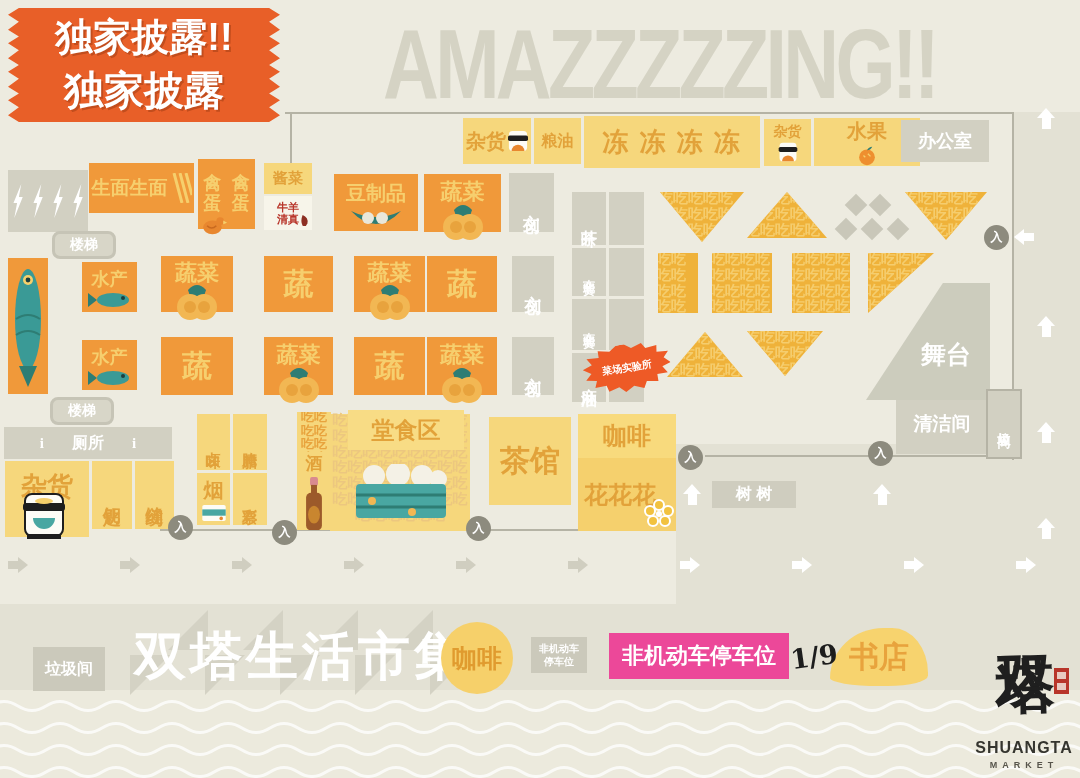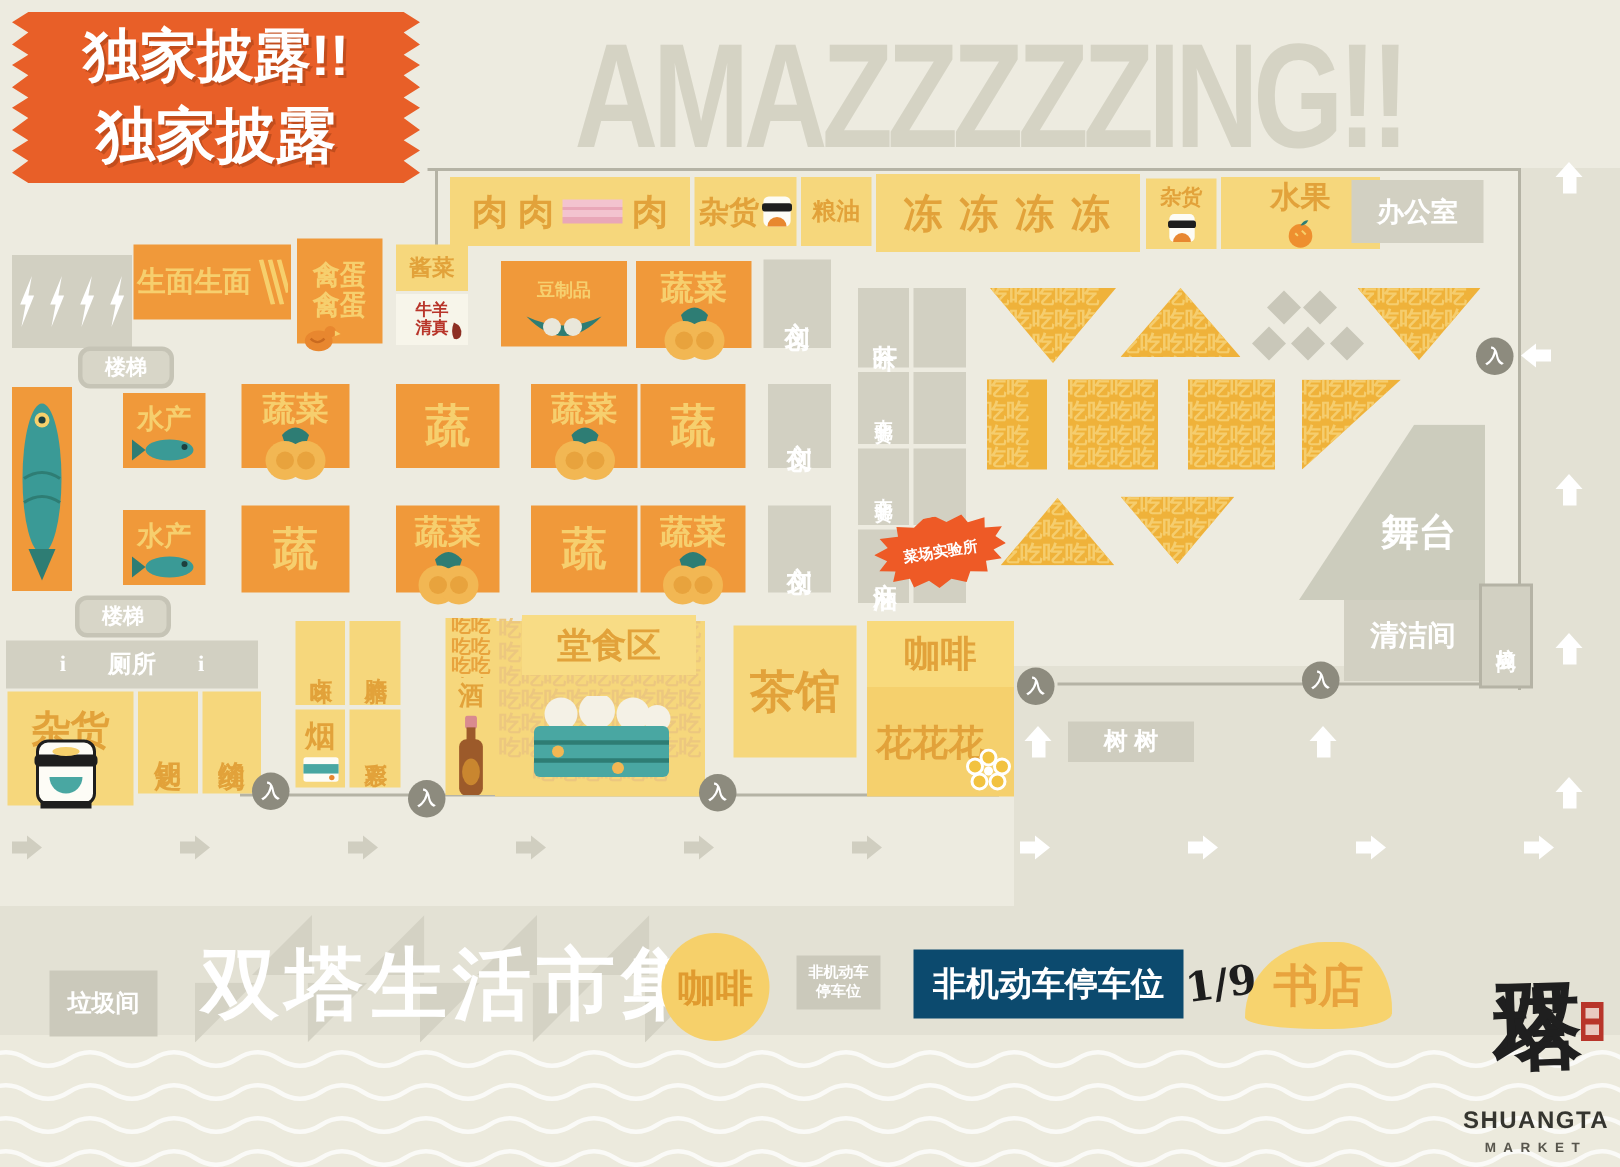--- a/index.html
+++ b/index.html
@@ -68,25 +68,20 @@
   <div class="wall" style="left:705px;top:455px;width:309px;height:2px;"></div>
 
   <div class="b" style="left:288px;top:14px;width:792px;height:100px;justify-content:center;">
     <span style="font-size:84px;font-weight:900;color:#d5d3c4;letter-spacing:-4px;transform:scale(0.92,1.18);transform-origin:left center;white-space:nowrap;">AMAZZZZZING!!</span>
   </div>
   <div class="badge">
     <div style="font-size:38px;">独家披露!!</div>
     <div style="font-size:40px;">独家披露</div>
   </div>
 
-  <div class="b yl" style="left:300px;top:118px;width:160px;height:46px;font-size:24px;gap:6px;">
-    <span>肉 肉</span>
-    <span style="width:40px;height:16px;background:linear-gradient(#f3c3cf 30%,#e9a7b8 30% 45%,#f3c3cf 45% 72%,#e9a7b8 72%);"></span>
-    <span>肉</span>
-  </div>
   <div class="b yl" style="left:463px;top:118px;width:68px;height:46px;font-size:20px;gap:2px;">
     <span>杂货</span>
     <svg width="20" height="24" viewBox="0 0 22 26">
         <rect x="1" y="2" width="20" height="22" rx="4" fill="#fdfcf6"></rect>
         <rect x="0" y="7" width="22" height="6" rx="2" fill="#1e1e1e"></rect>
         <path d="M4 24 a7 7 0 0 1 14 0 Z" fill="#e8872f"></path>
       </svg>
   </div>
   <div class="b yl" style="left:534px;top:118px;width:47px;height:46px;font-size:16px;">
     <span>粮油</span>
@@ -119,41 +114,41 @@
     <span class="bolt"></span>
     <span class="bolt"></span>
     <span class="bolt"></span>
   </div>
   <div class="b or" style="left:89px;top:163px;width:105px;height:50px;font-size:19px;">
     <span>生面生面</span>
     <svg width="22" height="30" viewBox="0 0 22 30" style="margin-left:2px;">
         <path d="M4 0 L12 30 M10 0 L18 30 M16 0 L22 22" stroke="#f6cf6c" stroke-width="3" fill="none"></path>
       </svg>
   </div>
-  <div class="b or" style="left:198px;top:159px;width:57px;height:70px;font-size:18px;flex-direction:column;line-height:1.1;">
+  <div class="b or" style="left:198px;top:159px;width:57px;height:70px;font-size:18px;flex-direction:row;line-height:1.1;">
     <span>禽蛋</span>
     <span>禽蛋</span>
     <svg width="28" height="20" viewBox="0 0 34 26" style="position:absolute;left:2px;bottom:-6px;">
         <ellipse cx="15" cy="16" rx="12" ry="9" fill="#e8872f"></ellipse>
         <circle cx="25" cy="8" r="5" fill="#e8872f"></circle>
         <path d="M29 7 L34 10 29 12z" fill="#f6d06c"></path>
         <path d="M8 14 q6 6 12 0" stroke="#c96a1f" stroke-width="2" fill="none"></path>
       </svg>
   </div>
   <div class="b yl" style="left:264px;top:163px;width:48px;height:31px;font-size:15px;">
     <span>酱菜</span>
   </div>
   <div class="b" style="left:264px;top:196px;width:48px;height:34px;background:#f7f5ea;color:#b8352a;font-size:11px;flex-direction:column;line-height:1.1;">
     <span>牛羊</span>
     <span>清真</span>
     <svg width="12" height="16" viewBox="0 0 20 24" style="position:absolute;right:1px;bottom:1px;">
         <path d="M6 2 Q16 6 14 16 Q12 22 6 20 Q2 12 6 2" fill="#8d2f23"></path>
       </svg>
   </div>
-  <div class="b or" style="left:334px;top:174px;width:84px;height:57px;font-size:12px;align-items:center;">
+  <div class="b or" style="left:334px;top:174px;width:84px;height:57px;font-size:20px;align-items:center;">
     <span style="margin-top:-18px;">豆制品</span>
     <svg width="54" height="26" viewBox="0 0 54 26" style="position:absolute;bottom:0;">
         <path d="M2 6 Q27 32 52 6 Q27 18 2 6 Z" fill="#2e7d74"></path>
         <circle cx="19" cy="13" r="6" fill="#e9e7da"></circle>
         <circle cx="33" cy="13" r="6" fill="#e9e7da"></circle>
       </svg>
   </div>
   <div class="b or" style="left:424px;top:174px;width:77px;height:58px;font-size:22px;">
     <span style="margin-top:-22px;">蔬菜</span>
     <svg width="46" height="42" viewBox="0 0 46 42" style="position:absolute;bottom:-10px;">
@@ -474,21 +469,21 @@
   <div class="b" style="left:112px;top:622px;width:380px;height:70px;z-index:4;">
     <span style="font-size:52px;font-weight:900;color:#fff;letter-spacing:4px;white-space:nowrap;">双塔生活市集</span>
   </div>
   <div class="b" style="left:441px;top:622px;width:72px;height:72px;border-radius:50%;background:#f6d06a;color:#e09b2f;font-size:25px;z-index:4;">
     <span>咖啡</span>
   </div>
   <div class="b" style="left:531px;top:637px;width:56px;height:36px;background:#cbc9bb;color:#fff;font-size:10px;flex-direction:column;line-height:1.3;">
     <span>非机动车</span>
     <span>停车位</span>
   </div>
-  <div class="b" style="left:609px;top:633px;width:180px;height:46px;background:#0c4a6e;color:#fff;font-size:22px;">
+  <div class="b" style="left:609px;top:633px;width:180px;height:46px;background:#ec4899;color:#fff;font-size:22px;">
     <span>非机动车停车位</span>
   </div>
   <div class="b" style="left:795px;top:634px;width:38px;height:44px;color:#1d1d1d;font-size:27px;font-family:'DejaVu Serif',serif;transform:rotate(-8deg);z-index:5;">
     <span>1/9</span>
   </div>
   <div class="b" style="left:830px;top:628px;width:98px;height:58px;background:#f7d36e;color:#e8a33d;font-size:30px;border-radius:60% 40% 45% 55%/95% 85% 20% 15%;z-index:4;">
     <span>书店</span>
   </div>
 
   <div style="position:absolute;left:968px;top:606px;width:112px;height:168px;z-index:5;">

